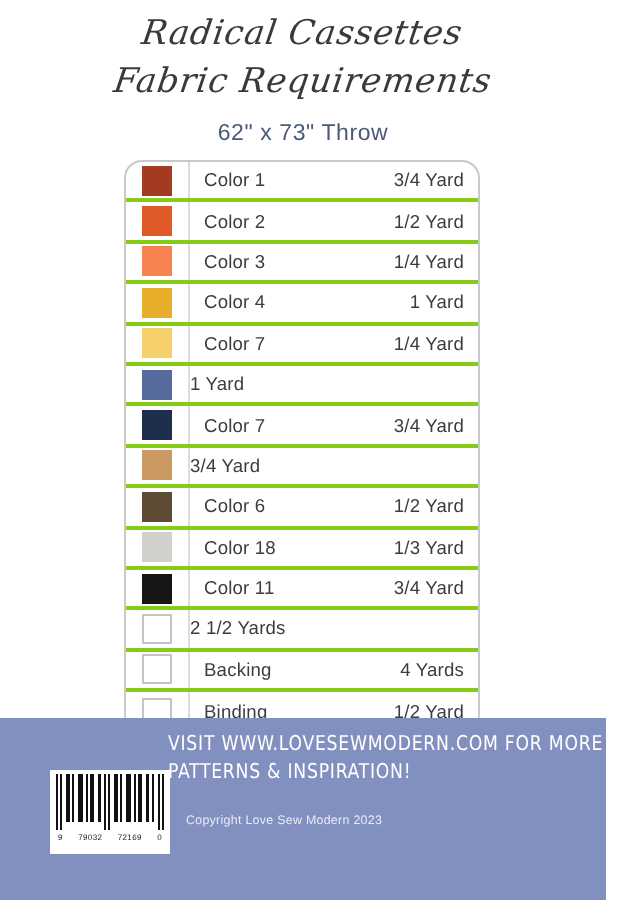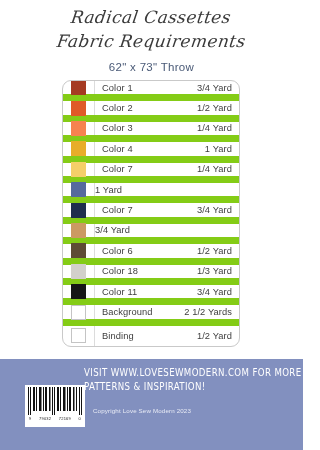--- a/index.html
+++ b/index.html
@@ -58,21 +58,21 @@
     border: 1px solid #c9c9c9;
     border-radius: 9px;
     background: #ffffff;
     overflow: hidden;
     box-sizing: border-box;
   }
   .row {
     display: flex;
     align-items: center;
     height: 20.4px;
-    border-bottom: 7px solid #84cc16;
+    border-bottom: 2px solid #84cc16;
     box-sizing: border-box;
   }
   .row:last-child { border-bottom: none; }
 
   .swatch-cell {
     width: 32px;
     min-width: 32px;
     height: 100%;
     display: flex;
     align-items: center;
@@ -253,22 +253,28 @@
         <div class="swatch-cell">
           <div class="swatch" style="background: rgb(22, 22, 22);"></div>
         </div>
         <div class="label-cell">Color 11</div>
         <div class="amount-cell">3/4 Yard</div>
       </div>
       <div class="row">
         <div class="swatch-cell">
           <div class="swatch outline"></div>
         </div>
-        <div class="label-cell">Background</div>
         <div class="amount-cell">2 1/2 Yards</div>
+      </div>
+      <div class="row">
+        <div class="swatch-cell">
+          <div class="swatch outline"></div>
+        </div>
+        <div class="label-cell">Backing</div>
+        <div class="amount-cell">4 Yards</div>
       </div>
       <div class="row">
         <div class="swatch-cell">
           <div class="swatch outline"></div>
         </div>
         <div class="label-cell">Binding</div>
         <div class="amount-cell">1/2 Yard</div>
       </div>
     </div>
 </div>

